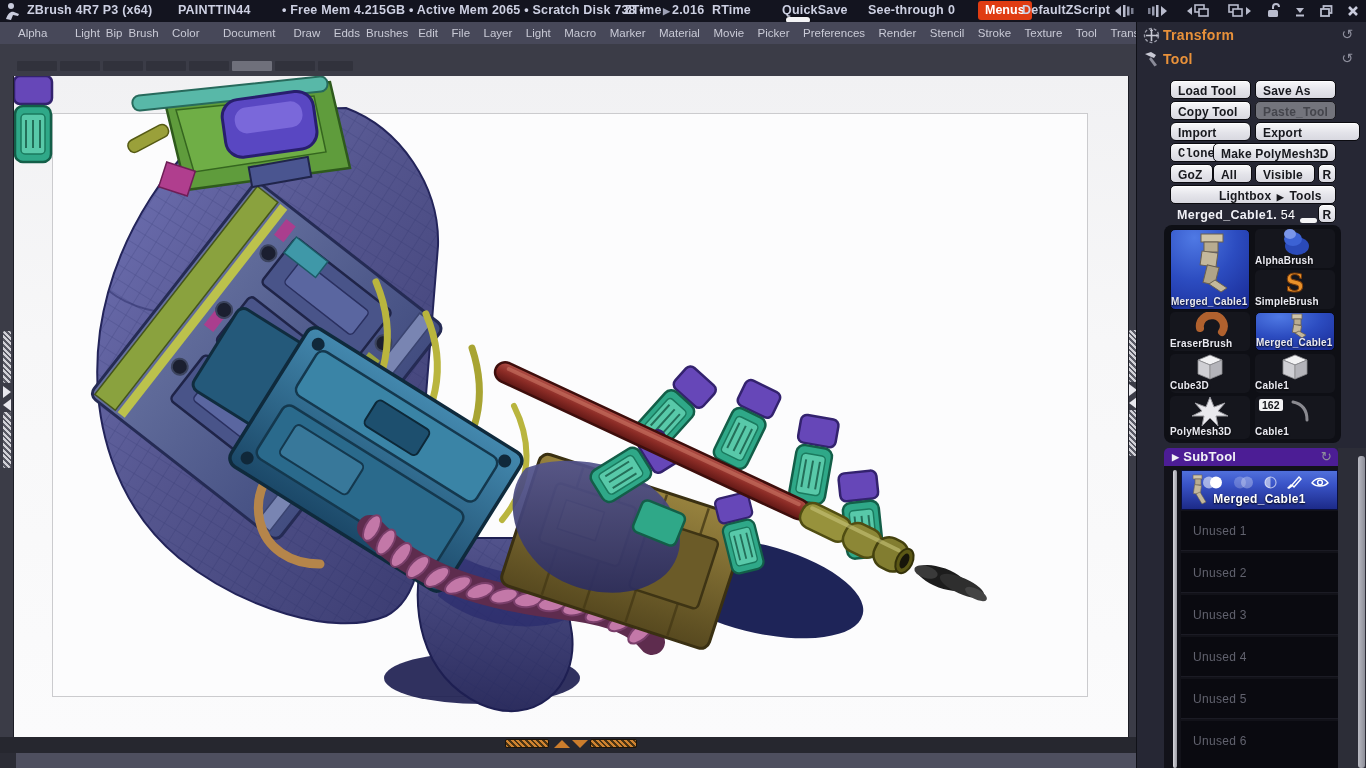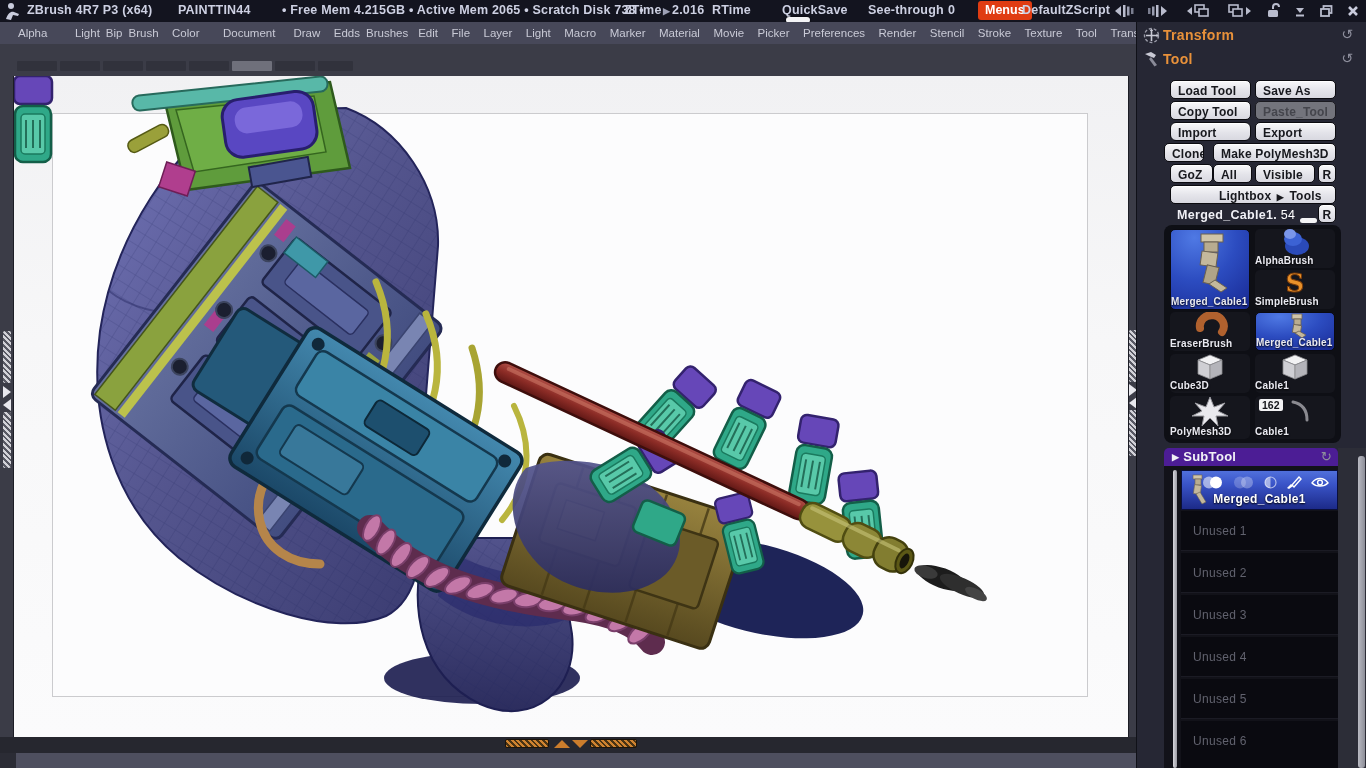--- a/index.html
+++ b/index.html
@@ -392,22 +392,22 @@
         </svg>
       <span class="lbl">Tool</span>
       <span class="reset">↺</span>
     </div>
 
     <button class="btn" style="left:33px; top:58px; width:81px;">Load Tool</button>
     <button class="btn" style="left:118px; top:58px; width:81px;">Save As</button>
     <button class="btn" style="left:33px; top:79px; width:81px;">Copy Tool</button>
     <button class="btn disabled" style="left:118px; top:79px; width:81px;">Paste_Tool</button>
     <button class="btn" style="left:33px; top:100px; width:81px;border-radius:6px;">Import</button>
-    <button class="btn" style="left:118px; top:100px; width:81px;">Export</button>
-    <button class="btn" style="left:27px; top:121px; width:40px;">Clone</button>
+    <button class="btn" style="left:118px; top:100px; width:105px;">Export</button>
+    <button class="btn" style="left:33px; top:121px; width:51px;font-family:Liberation Mono, monospace;">Clone</button>
     <button class="btn" style="left:76px; top:121px; width:123px;">Make PolyMesh3D</button>
     <button class="btn" style="left:33px; top:142px; width:43px;">GoZ</button>
     <button class="btn" style="left:76px; top:142px; width:39px;">All</button>
     <button class="btn" style="left:118px; top:142px; width:60px;">Visible</button>
     <button class="btn center" style="left:181px; top:142px; width:18px;">R</button>
     <button class="btn" style="left:33px; top:163px; width:166px;padding-left:48px;">
       <span>Lightbox</span>
       <span style="font-size:9px; padding:0 2px;">▶</span>
       <span>Tools</span>
     </button>

